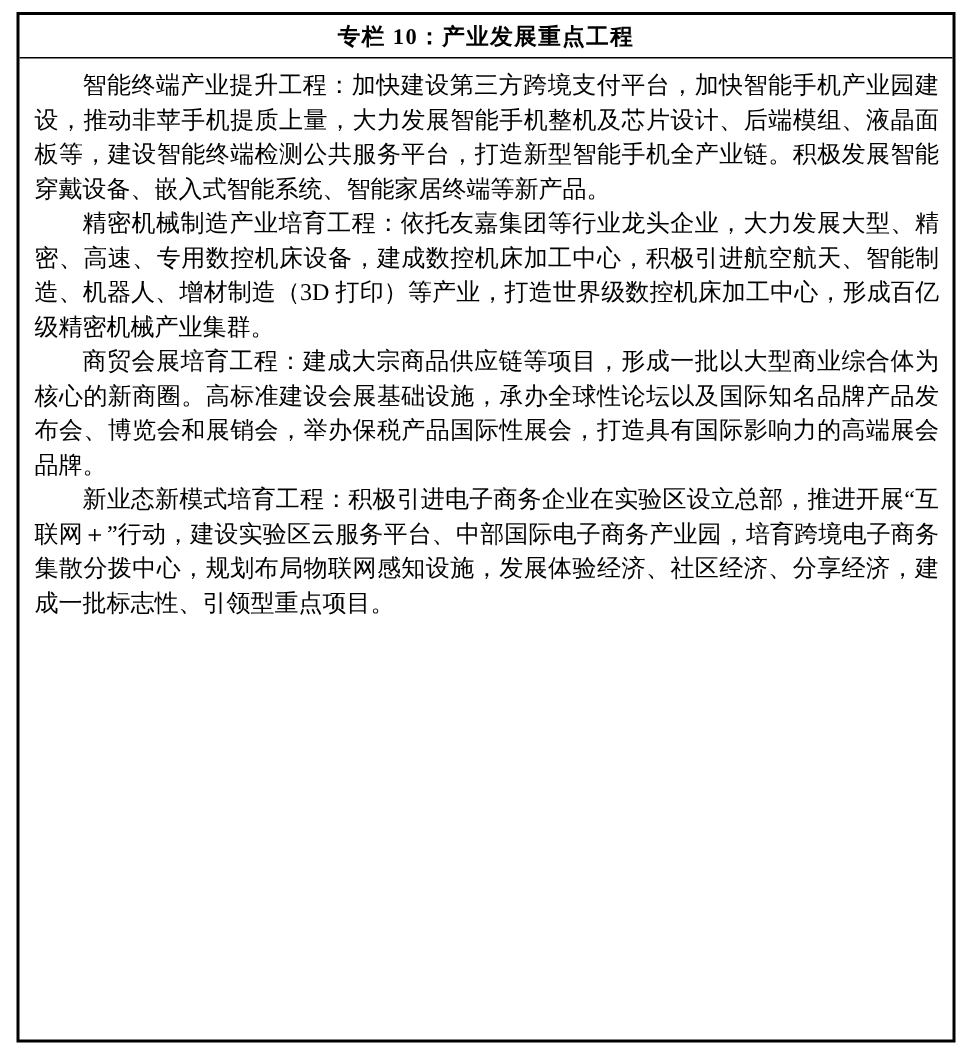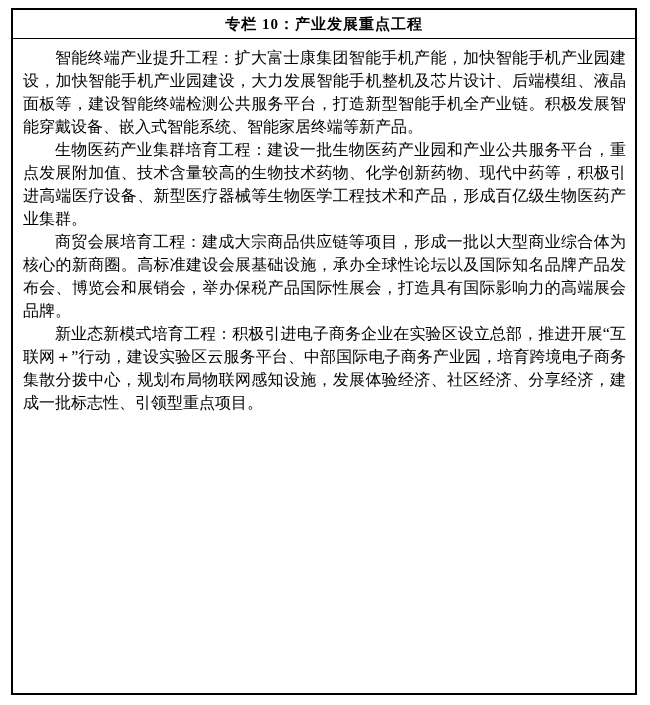--- a/index.html
+++ b/index.html
@@ -53,19 +53,19 @@
 </style>
 </head>
 <body>
 
 <div class="page">
   <div class="doc-box">
     <div class="title-bar">
       <span class="title-text">专栏 10：产业发展重点工程</span>
     </div>
     <div class="doc-body">
-      <p>智能终端产业提升工程：扩大富士康集团智能手机产能，加快智能手机产业园建设，加快智能手机产业园建设，大力发展智能手机整机及芯片设计、后端模组、液晶面板等，建设智能终端检测公共服务平台，打造新型智能手机全产业链。积极发展智能穿戴设备、嵌入式智能系统、智能家居终端等新产品。</p>
-      <p>生物医药产业集群培育工程：建设一批生物医药产业园和产业公共服务平台，重点发展附加值、技术含量较高的生物技术药物、化学创新药物、现代中药等，积极引进高端医疗设备、新型医疗器械等生物医学工程技术和产品，形成百亿级生物医药产业集群。</p>
+      <p>智能终端产业提升工程：加快建设第三方跨境支付平台，加快智能手机产业园建设，推动非苹手机提质上量，大力发展智能手机整机及芯片设计、后端模组、液晶面板等，建设智能终端检测公共服务平台，打造新型智能手机全产业链。积极发展智能穿戴设备、嵌入式智能系统、智能家居终端等新产品。</p>
+      <p>精密机械制造产业培育工程：依托友嘉集团等行业龙头企业，大力发展大型、精密、高速、专用数控机床设备，建成数控机床加工中心，积极引进航空航天、智能制造、机器人、增材制造（3D 打印）等产业，打造世界级数控机床加工中心，形成百亿级精密机械产业集群。</p>
       <p>商贸会展培育工程：建成大宗商品供应链等项目，形成一批以大型商业综合体为核心的新商圈。高标准建设会展基础设施，承办全球性论坛以及国际知名品牌产品发布会、博览会和展销会，举办保税产品国际性展会，打造具有国际影响力的高端展会品牌。</p>
       <p>新业态新模式培育工程：积极引进电子商务企业在实验区设立总部，推进开展“互联网＋”行动，建设实验区云服务平台、中部国际电子商务产业园，培育跨境电子商务集散分拨中心，规划布局物联网感知设施，发展体验经济、社区经济、分享经济，建成一批标志性、引领型重点项目。</p>
     </div>
   </div>
 </div>
 
 </body></html>

